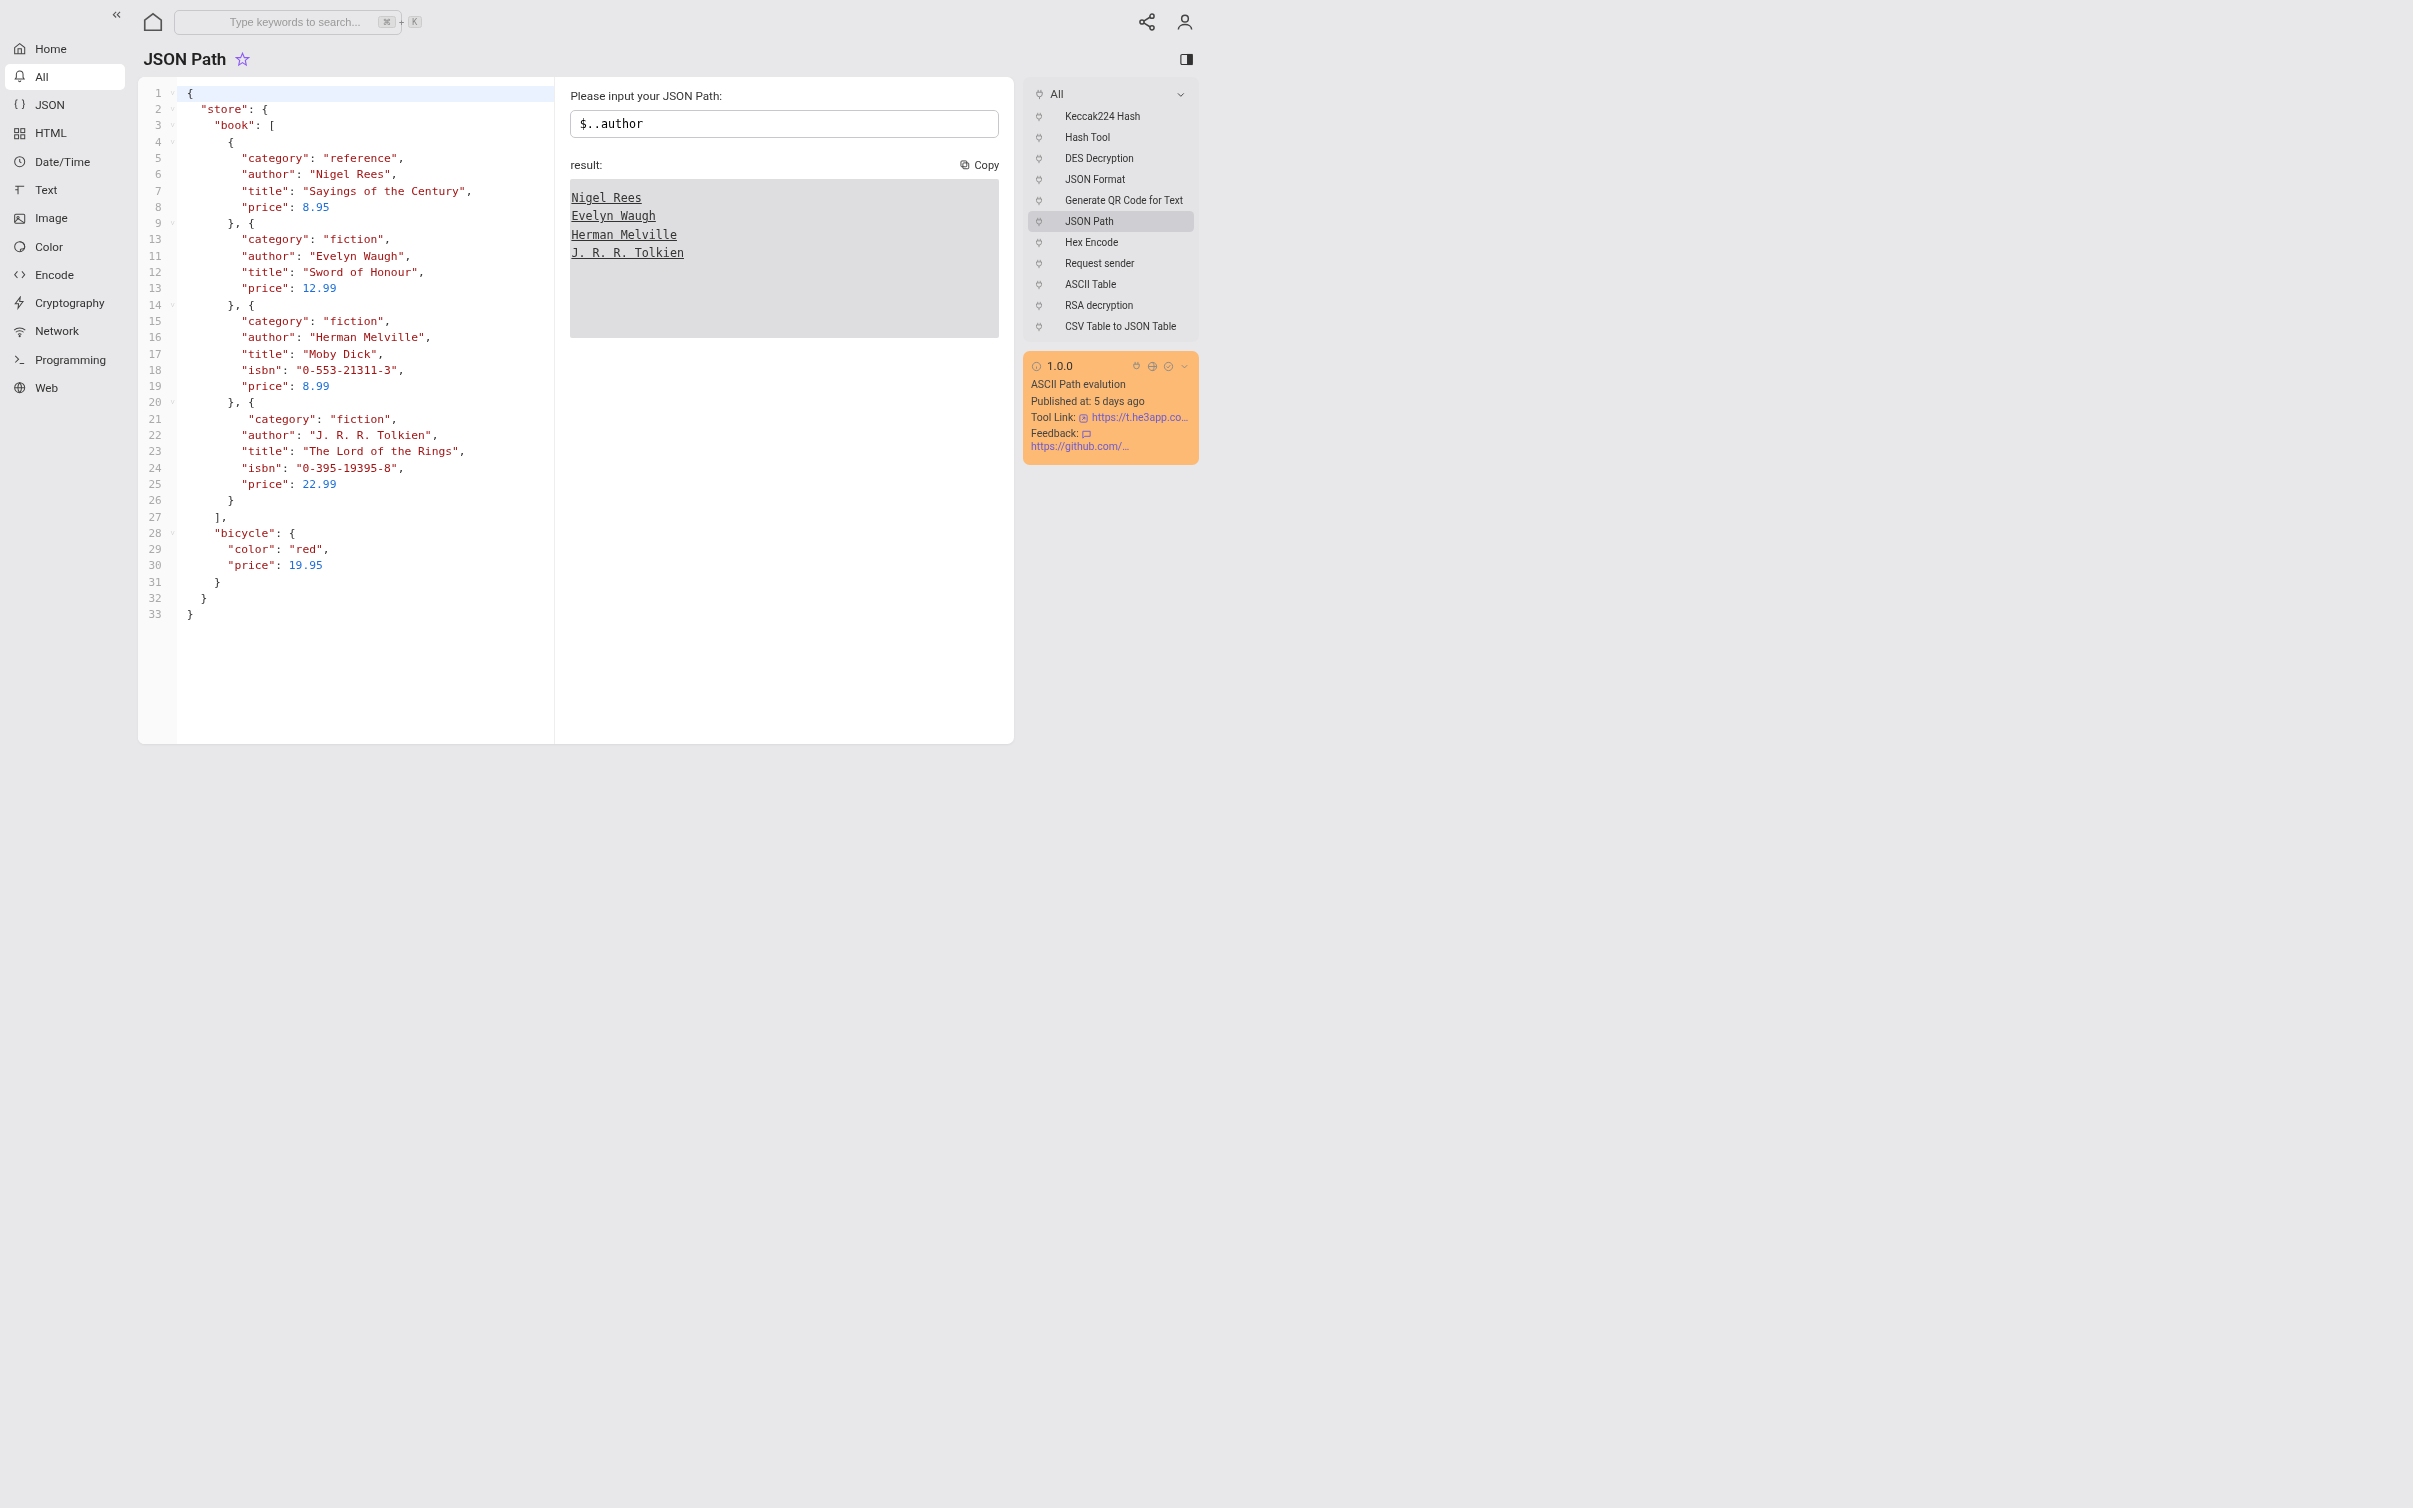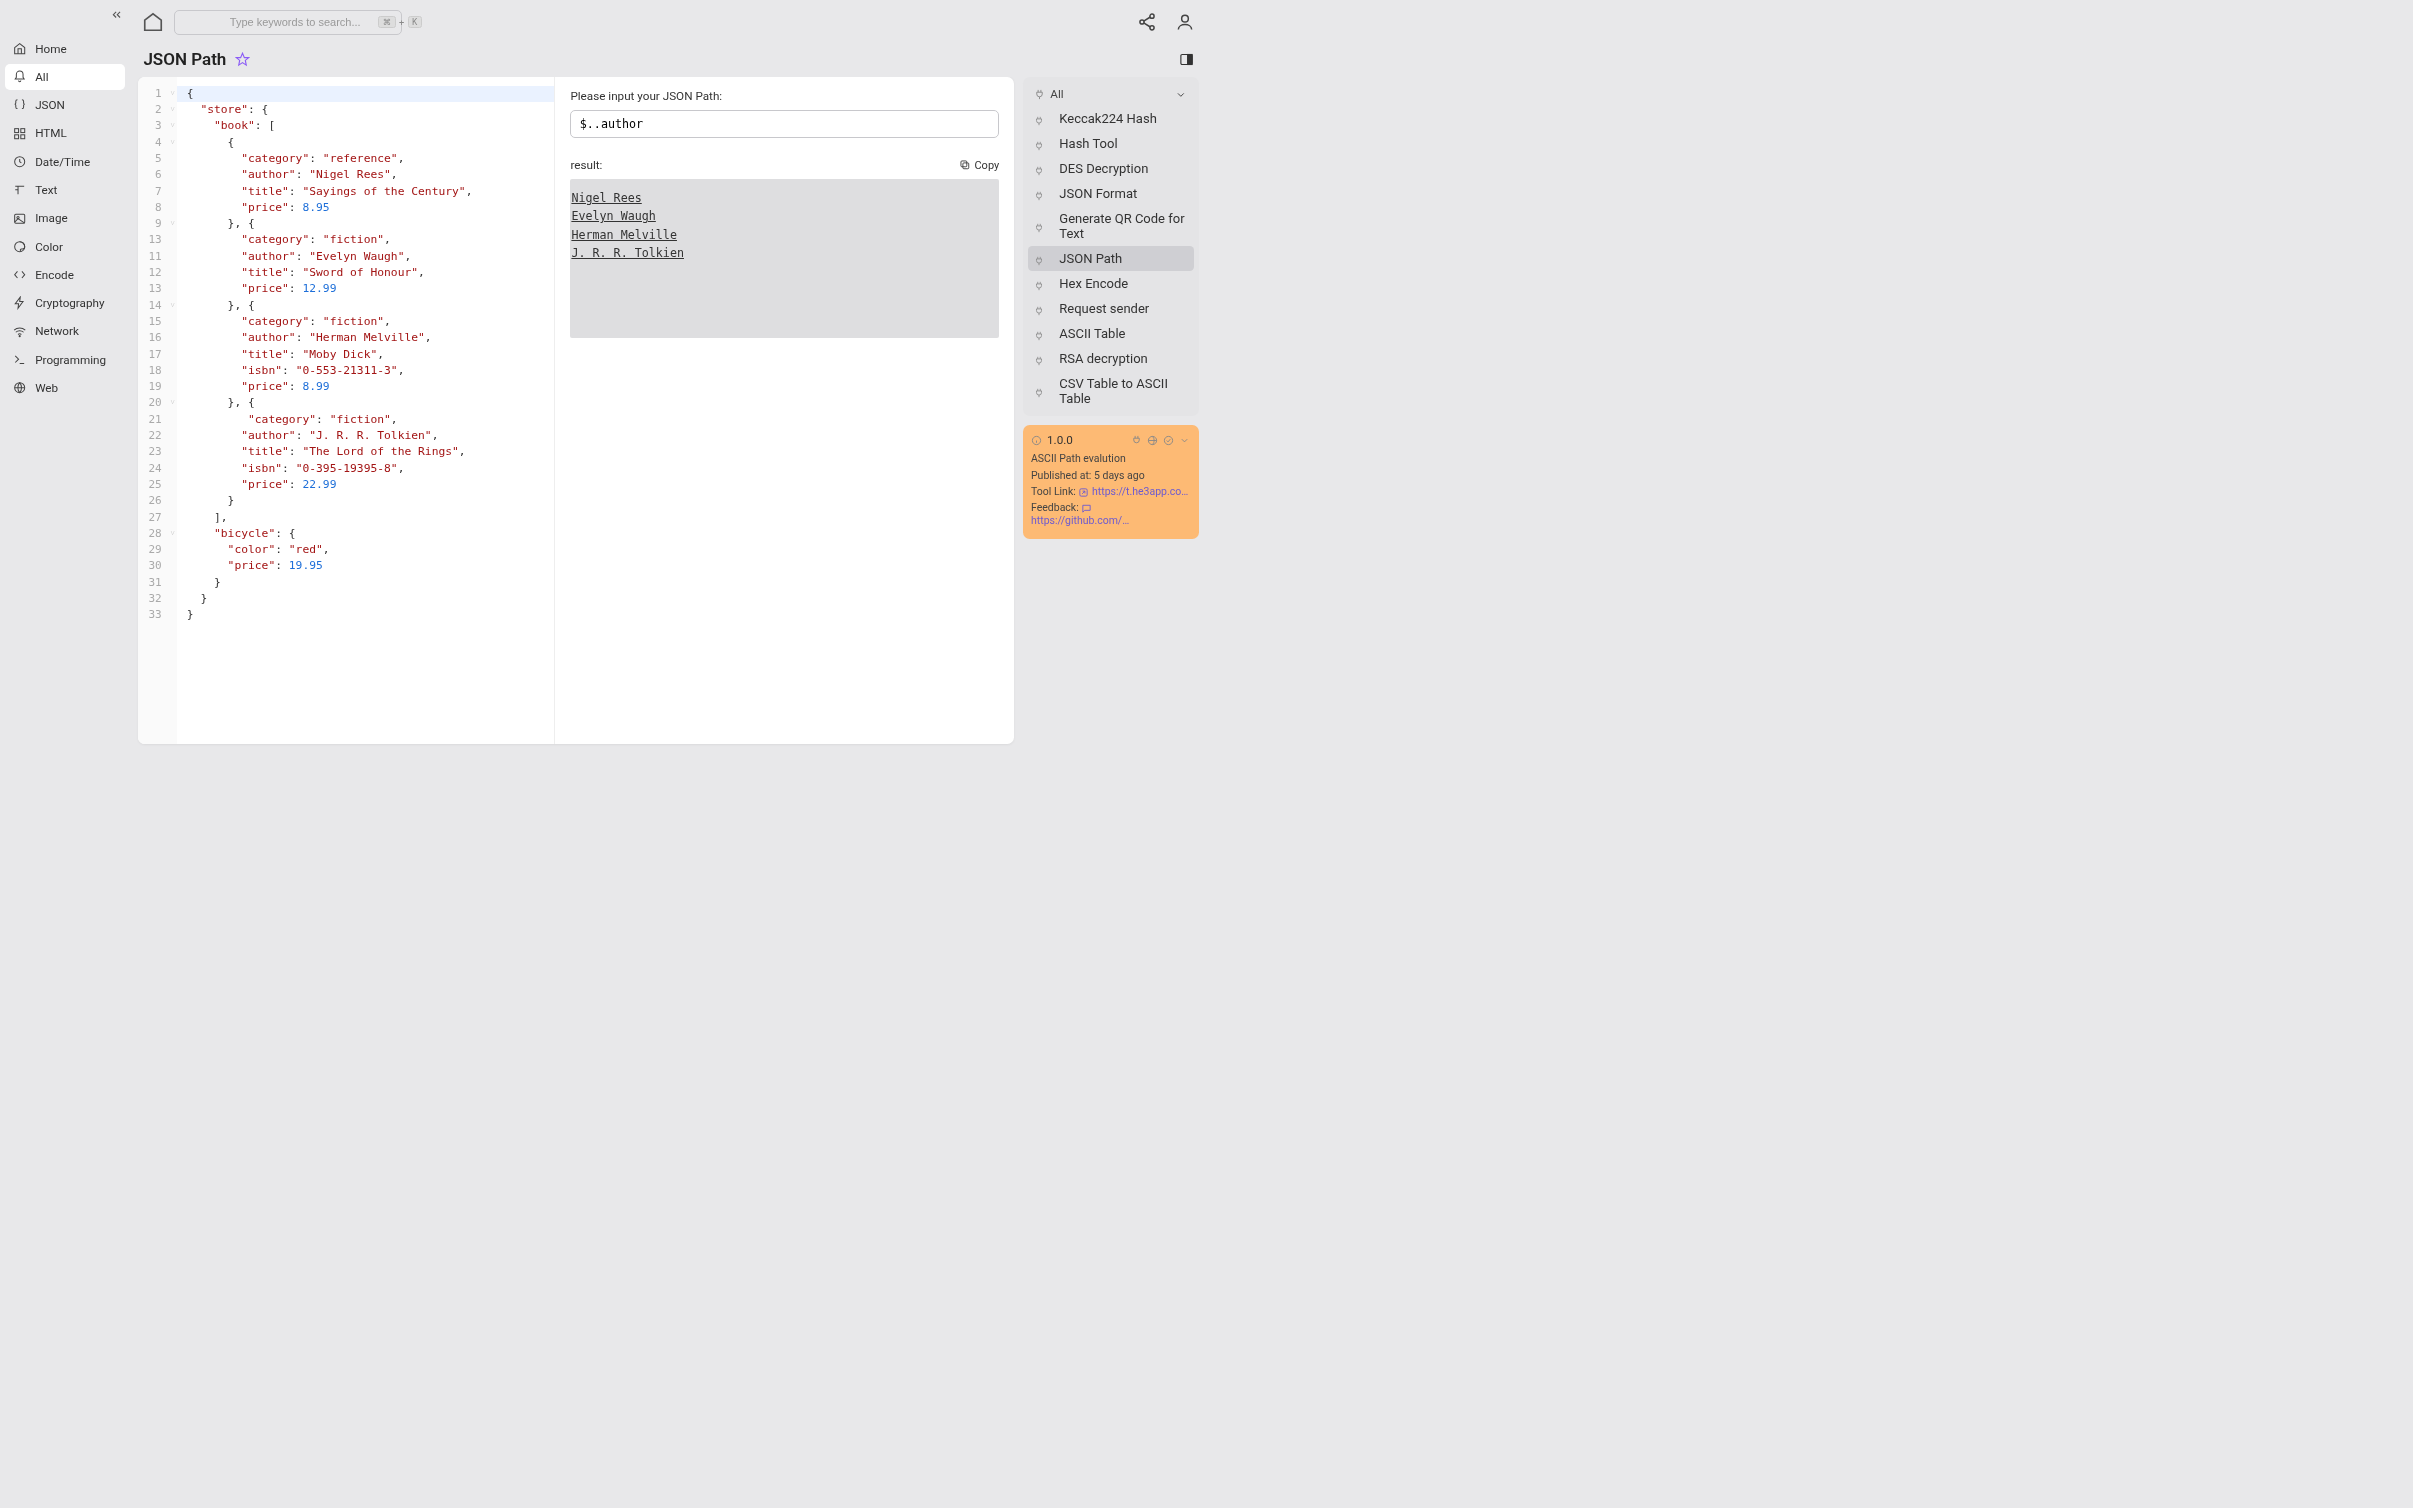--- a/index.html
+++ b/index.html
@@ -246,25 +246,25 @@
       align-items: center;
       gap: 5px;
       padding: 5px 6.7px;
       color: #444;
       font-size: 11.7px;
     }
     .rail-header .spacer { flex: 1; }
     .rail-item {
       display: flex;
       align-items: center;
-      gap: 15px;
+      gap: 21px;
       padding: 5px 6.7px;
       border-radius: 4.2px;
       cursor: pointer;
-      font-size: 13px;
+      font-size: 10px;
       color: #333;
     }
     .rail-item.active { background: #cfcfd3; }
     .rail-item .plug { width: 10px; height: 10px; color: #888; flex-shrink: 0; }
     .rail-list {
       max-height: 323px;
       overflow-y: auto;
     }
 
     .version-card {
@@ -631,21 +631,21 @@
             <div class="rail-item">
               <span class="plug"><svg viewBox="0 0 24 24" fill="none" stroke="currentColor" stroke-width="2">
                   <path d="M9 2v5M15 2v5M6 7h12v4a6 6 0 01-12 0zM12 17v5"></path>
                 </svg></span>
               <span>RSA decryption</span>
             </div>
             <div class="rail-item">
               <span class="plug"><svg viewBox="0 0 24 24" fill="none" stroke="currentColor" stroke-width="2">
                   <path d="M9 2v5M15 2v5M6 7h12v4a6 6 0 01-12 0zM12 17v5"></path>
                 </svg></span>
-              <span>CSV Table to ASCII Table</span>
+              <span>CSV Table to JSON Table</span>
             </div>
           </div>
       </div>
 
 
       <div class="version-card">
         <div class="version-row">
           <span class="mini-icon">
               <svg viewBox="0 0 24 24" fill="none" stroke="currentColor" stroke-width="2">
                 <circle cx="12" cy="12" r="9"></circle>

